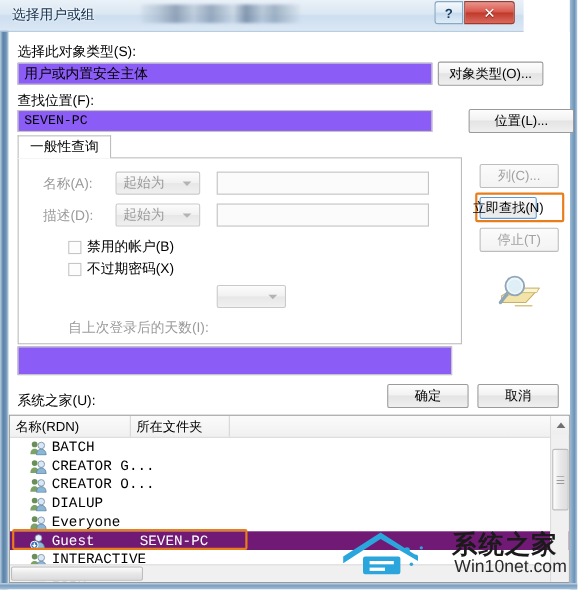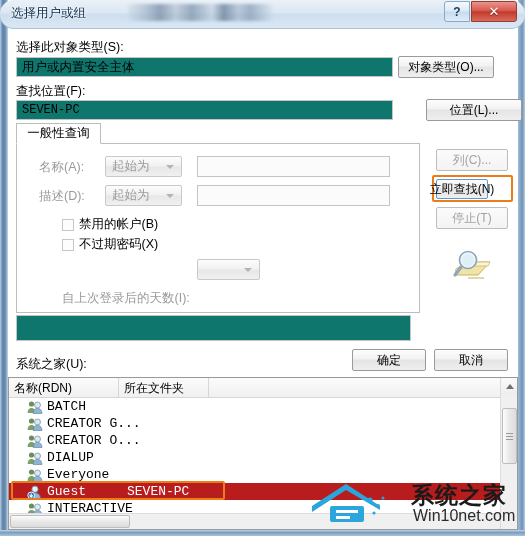--- a/index.html
+++ b/index.html
@@ -26,24 +26,23 @@
     position: absolute; right: 0; top: 0; width: 7px; height: 536px;
     background: linear-gradient(to left, #b8cde0 0%, #6d93b6 40%, #9fbcd4 100%);
   }
   .frame-bottom {
     position: absolute; left: 0; bottom: 0; width: 525px; height: 6px;
     background: linear-gradient(to top, #a8c3da 0%, #7a9dbf 60%, #c2d6e6 100%);
   }
 
   
   .titlebar {
-    position: absolute; left: 0; top: 0; width: 525px; height: 29px;
+    position: absolute; left: 0; top: 0; width: 476px; height: 29px;
     background: linear-gradient(to bottom, #eaf1f8 0%, #dbe7f2 45%, #cddef0 52%, #dbe8f4 100%);
     border-bottom: 1px solid #a9c2da;
-    border-radius: 14px;
   }
   .titlebar-text {
     position: absolute; left: 11px; top: 5px;
     font-size: 12.5px; color: #0b2a4a;
     white-space: nowrap;
     text-shadow: 0 0 2px #ffffff, 0 0 3px #ffffff;
   }
   .titlebar-blur {
     position: absolute; left: 128px; top: 4px; width: 145px; height: 17px;
     background: linear-gradient(to right,
@@ -80,21 +79,21 @@
   }
 
   .lbl {
     font-size: 12.5px; color: #000000;
     font-family: "Liberation Sans", sans-serif;
     white-space: nowrap;
   }
   .lbl-dim { color: #9a9a9a; }
 
   .ro-field {
-    background: #0f766e;
+    background: #8b5cf6;
     border: 1px solid #c4c4c4;
     font-size: 12px;
     color: #000000;
     padding: 2px 5px;
     font-family: "Liberation Mono", monospace;
     display: flex; align-items: center;
     white-space: nowrap; overflow: hidden;
   }
   .ro-field.cn { font-family: "Liberation Sans", sans-serif; font-size: 12.5px; }
 
@@ -175,21 +174,21 @@
   .lv-rows { position: relative; }
   .lv-row {
     display: flex; align-items: center;
     height: 17px;
     font-size: 13px;
     font-family: "Liberation Mono", "DejaVu Sans Mono", monospace;
     color: #000;
     padding-left: 18px;
     position: relative;
   }
-  .lv-row.selected { background: #b91c1c; color: #ffffff; text-align: center; }
+  .lv-row.selected { background: #701a75; color: #ffffff; text-align: center; }
   .lv-name { margin-left: 4px; white-space: nowrap; }
   .lv-folder { position: absolute; left: 118px; white-space: nowrap; }
 
   
   .ico { width: 16px; height: 14px; position: relative; flex: 0 0 16px; }
   .ico svg { display: block; }
 
   
   .vscroll {
     position: absolute; right: 0; top: 0; width: 17px; bottom: 0;

